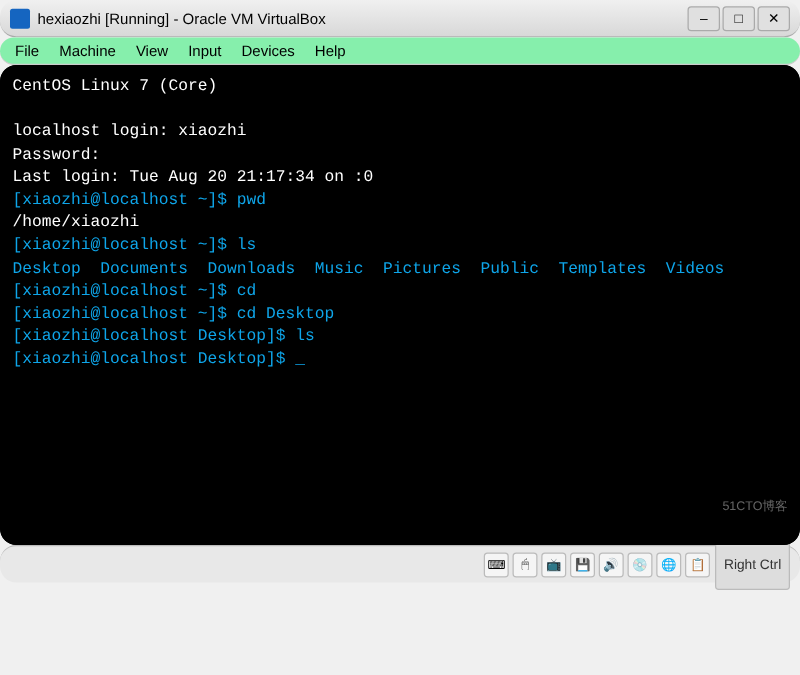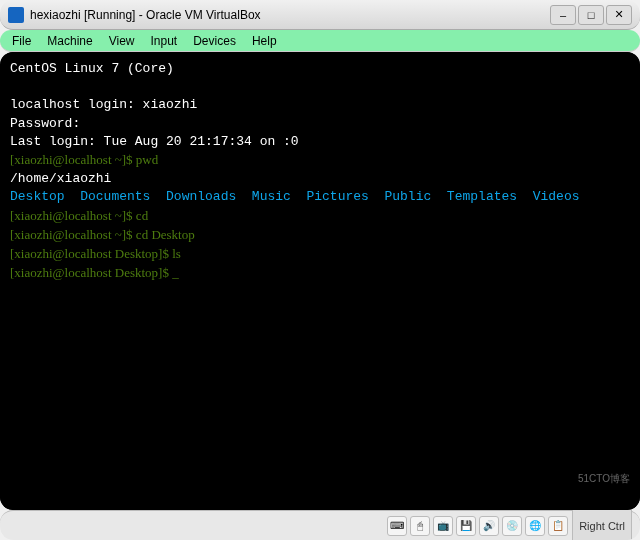--- a/index.html
+++ b/index.html
@@ -54,39 +54,39 @@
       padding: 2px 8px;
       font-size: 12px;
       color: #000;
       cursor: pointer;
     }
 
     
     .vm-screen {
       background: #000;
       width: 100%;
-      height: 458px;
+      height: 384px;
       position: relative;
       overflow: hidden;
     }
 
     
     .terminal {
       position: absolute;
       top: 0; left: 0; right: 0; bottom: 0;
       background: #000;
       color: #fff;
       font-family: 'Courier New', Courier, monospace;
       font-size: 13px;
       padding: 8px 10px;
       line-height: 1.4;
     }
 
     .term-line { white-space: pre; }
-    .cyan { color: #4d7c0f; font-family: Liberation Serif, serif; }
+    .cyan { color: #0ea5e9; }
     .blue { color: #0ea5e9; }
     .white { color: #fff; }
 
     
     .watermark {
       position: absolute;
       bottom: 24px;
       right: 10px;
       color: rgba(200, 200, 200, 0.5);
       font-size: 10px;
@@ -150,20 +150,21 @@
 
 <div class="vm-screen">
   <div class="terminal">
     <div class="term-line white">CentOS Linux 7 (Core)</div>
     <div class="term-line">&nbsp;</div>
     <div class="term-line white">localhost login: xiaozhi</div>
     <div class="term-line white">Password:</div>
     <div class="term-line white">Last login: Tue Aug 20 21:17:34 on :0</div>
     <div class="term-line"><span class="cyan">[xiaozhi@localhost ~]$ pwd</span></div>
     <div class="term-line white">/home/xiaozhi</div>
+    <div class="term-line"><span class="cyan">[xiaozhi@localhost ~]$ ls</span></div>
     <div class="term-line"><span class="blue">Desktop  Documents  Downloads  Music  Pictures  Public  Templates  Videos</span></div>
     <div class="term-line"><span class="cyan">[xiaozhi@localhost ~]$ cd</span></div>
     <div class="term-line"><span class="cyan">[xiaozhi@localhost ~]$ cd Desktop</span></div>
     <div class="term-line"><span class="cyan">[xiaozhi@localhost Desktop]$ ls</span></div>
     <div class="term-line"><span class="cyan">[xiaozhi@localhost Desktop]$ _</span></div>
   </div>
   <div class="watermark">51CTO博客</div>
 </div>
 
 <div class="status-bar">

